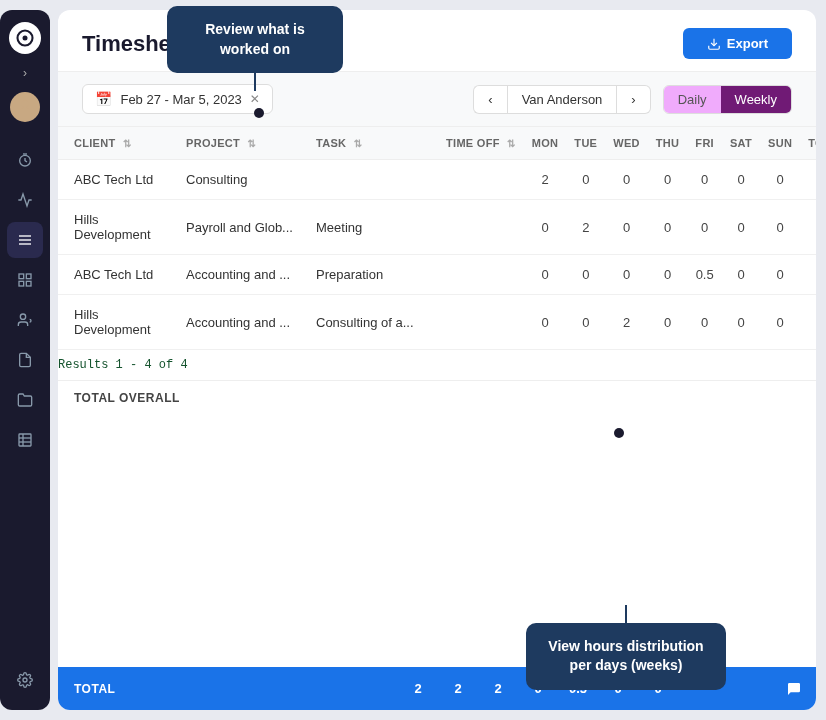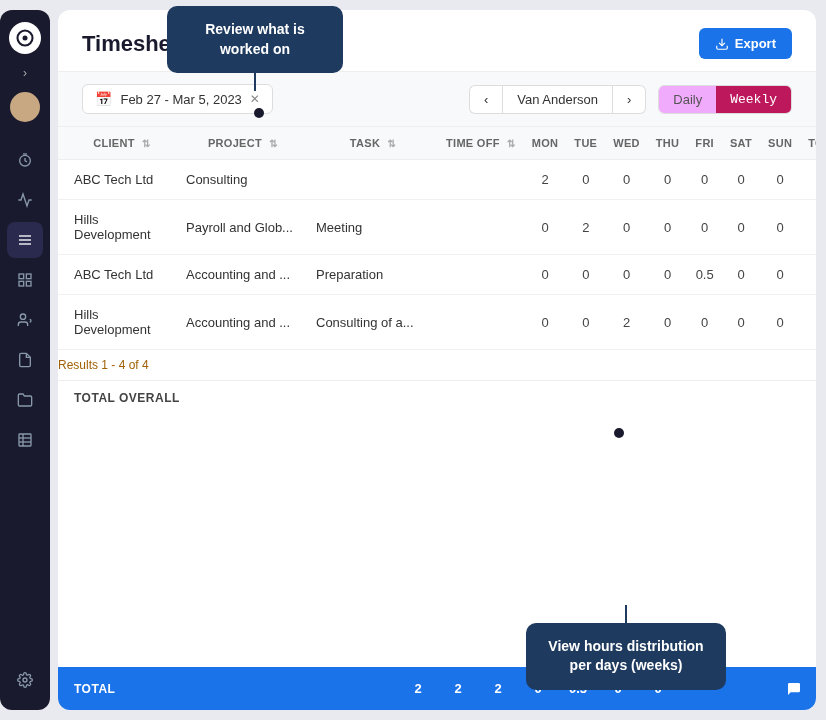--- a/index.html
+++ b/index.html
@@ -156,21 +156,21 @@
       font-size: 22px;
       font-weight: 700;
       color: #1a1a2e;
     }
 
     .export-btn {
       background: #1a73e8;
       color: white;
       border: none;
       border-radius: 6px;
-      padding: 8px 16px;
+      padding: 8px 24px;
       font-size: 13px;
       font-weight: 600;
       cursor: pointer;
       display: flex;
       align-items: center;
       gap: 6px;
     }
 
     
     .filters-row {
@@ -239,44 +239,43 @@
     }
     .view-btn {
       padding: 6px 14px;
       font-size: 13px;
       cursor: pointer;
       color: #555;
       background: #f0abfc;
       border: none;
     }
     .view-btn.active {
-      background: #be185d;
+      background: #701a75;
       color: white;
-      font-family: Liberation Mono, monospace;
     }
 
     
     .table-container {
       flex: 1;
       overflow: auto;
     }
 
     table {
       width: 100%;
       border-collapse: collapse;
       font-size: 13px;
     }
 
     thead tr {
       background: #f8f9fa;
     }
 
     th {
       padding: 10px 8px;
-      text-align: center;
+      text-align: left;
       font-weight: 600;
       color: #666;
       font-size: 11px;
       text-transform: uppercase;
       letter-spacing: 0.3px;
       border-bottom: 1px solid #eee;
       white-space: nowrap;
     }
 
     th .sort-icon { margin-left: 4px; color: #aaa; font-size: 10px; }
@@ -296,22 +295,23 @@
     .col-timeoff { min-width: 80px; }
     .col-day { width: 40px; text-align: center; }
     .col-total { min-width: 50px; text-align: center; }
 
     th.col-client { padding-left: 16px; }
 
     
     .results-row {
       padding: 8px 0;
       font-size: 12px;
-      color: #a16207;
+      color: #14532d;
       border-bottom: 1px solid #eee;
+      font-family: Liberation Mono, monospace;
     }
 
     
     .total-overall-row {
       padding: 10px 16px 6px;
       font-size: 12px;
       font-weight: 700;
       color: #444;
       text-transform: uppercase;
       letter-spacing: 0.5px;

